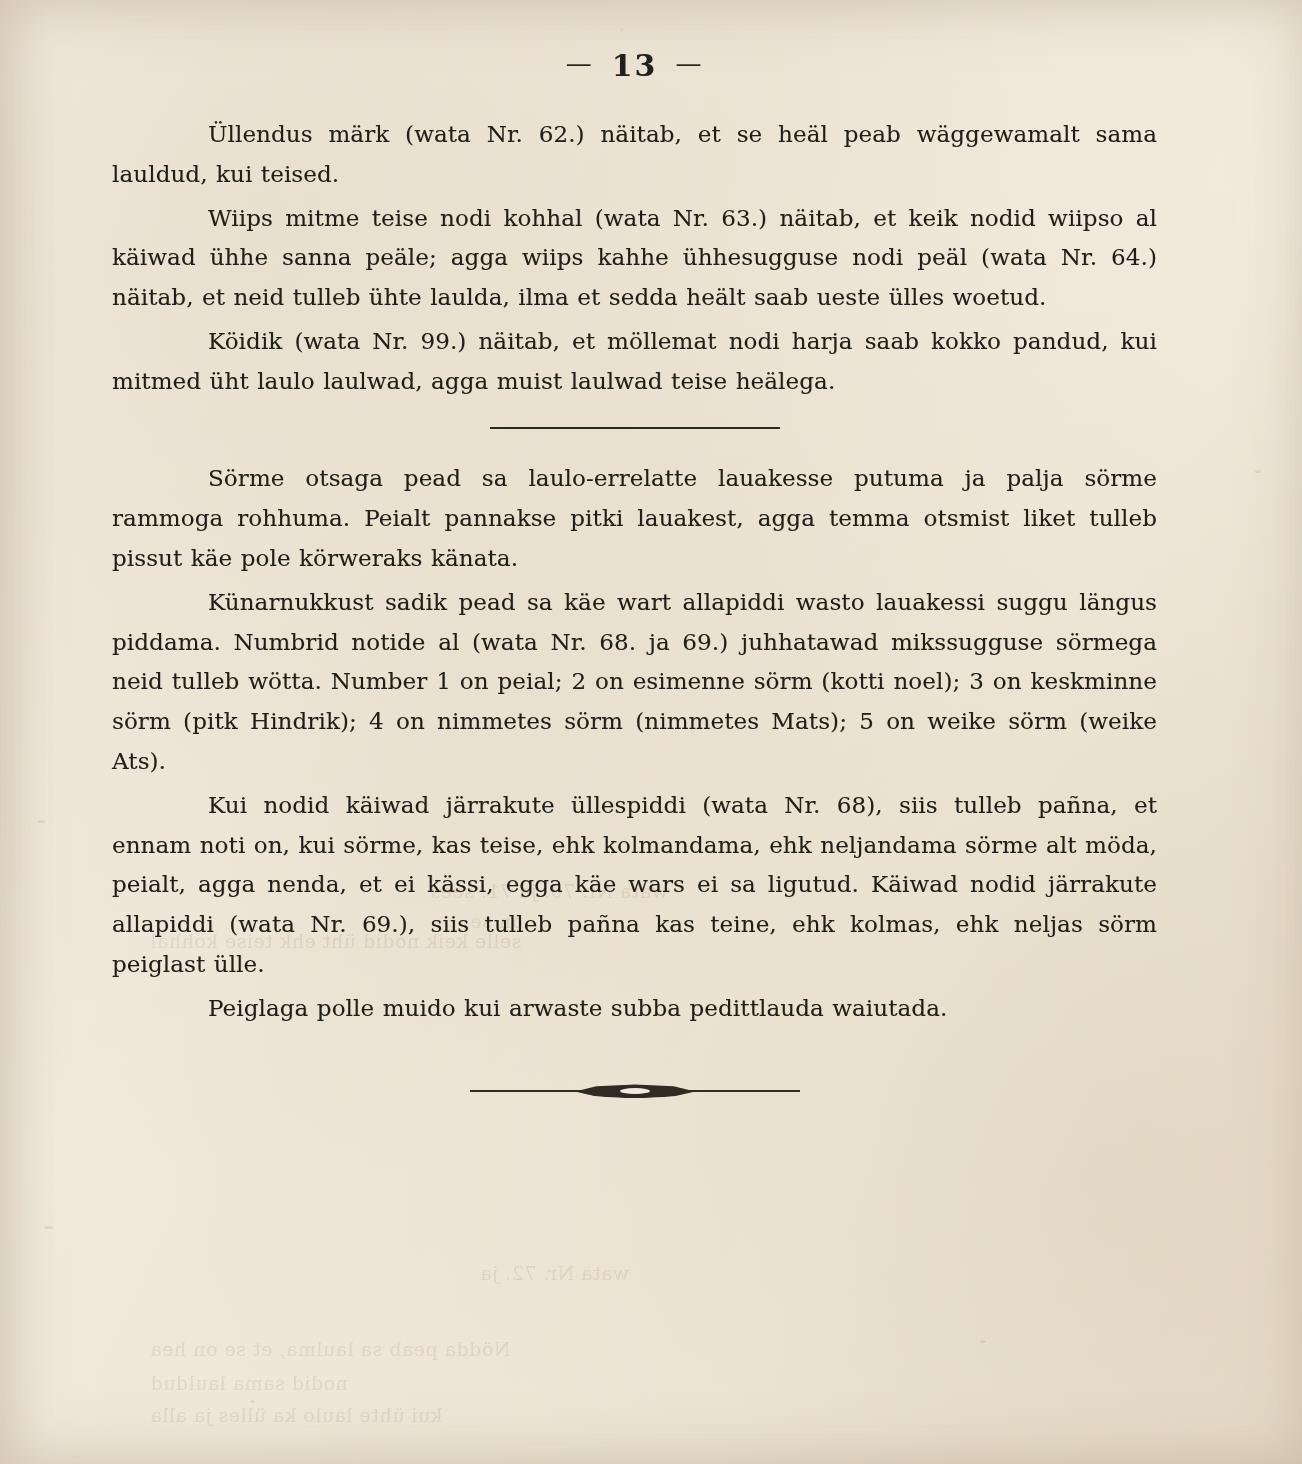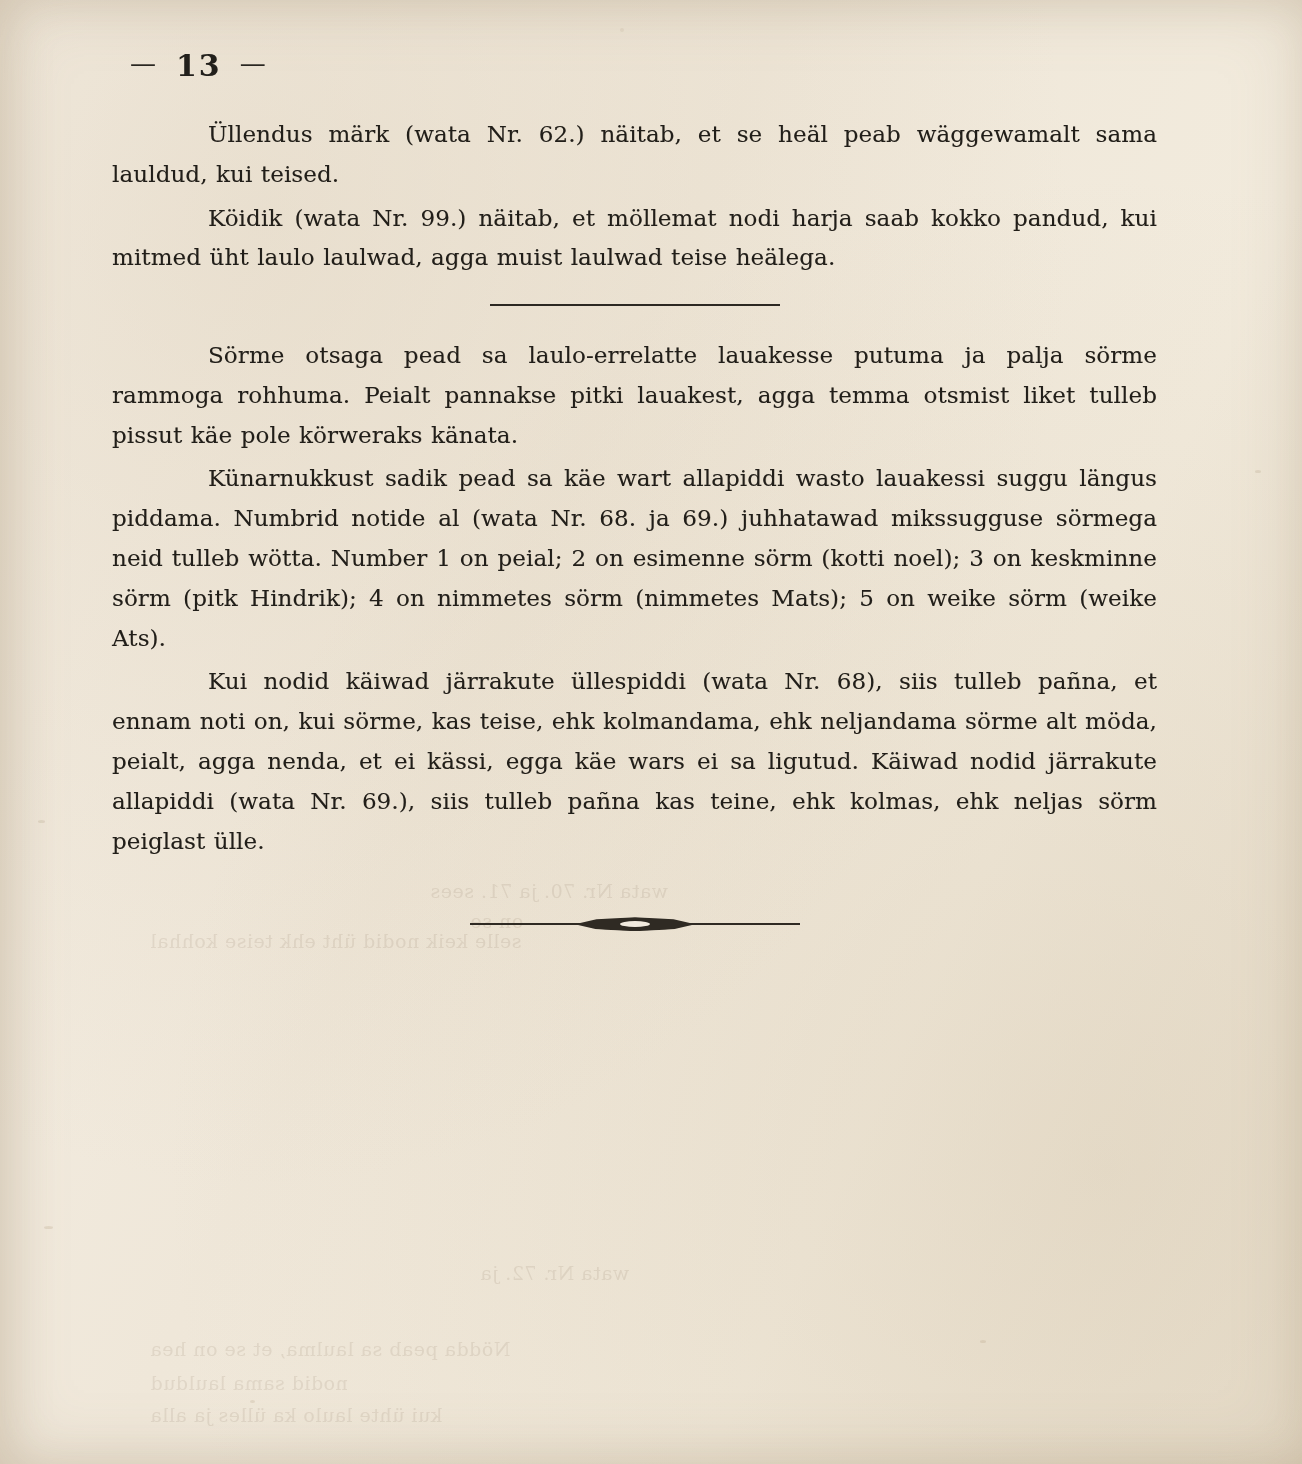--- a/index.html
+++ b/index.html
@@ -40,21 +40,21 @@
     transform: scaleX(-1);
     white-space: nowrap;
   }
   .content {
     position: absolute;
     left: 112px;
     top: 0;
     width: 1045px;
   }
   .folio {
-    text-align: left;
+    text-align: center;
     margin-top: 48px;
     font-family: "DejaVu Serif", serif;
     font-weight: bold;
     font-size: 30px;
     color: #22201c;
     letter-spacing: 2px;
   }
   .folio .dash {
     display: inline-block;
     font-weight: normal;
@@ -152,27 +152,29 @@
 
   <div class="content">
 
     <div class="folio">
       <span class="dash">—</span><span>13</span><span class="dash">—</span>
     </div>
 
     <div class="body">
 
       <p class="para">Üllendus märk (wata Nr. 62.) näitab, et se heäl peab wäggewamalt sama lauldud, kui teised.</p>
+      <p class="para">Wiips mitme teise nodi kohhal (wata Nr. 63.) näitab, et keik nodid wiipso al käiwad ühhe sanna peäle; agga wiips kahhe ühhesugguse nodi peäl (wata Nr. 64.) näitab, et neid tulleb ühte laulda, ilma et sedda heält saab ueste ülles woetud.</p>
       <p class="para">Köidik (wata Nr. 99.) näitab, et möllemat nodi harja saab kokko pandud, kui mitmed üht laulo laulwad, agga muist laulwad teise heälega.</p>
 
       <div class="rule"></div>
 
       <p class="para">Sörme otsaga pead sa laulo-errelatte lauakesse putuma ja palja sörme rammoga rohhuma. Peialt pannakse pitki lauakest, agga temma otsmist liket tulleb pissut käe pole körweraks känata.</p>
       <p class="para">Künarnukkust sadik pead sa käe wart allapiddi wasto lauakessi suggu längus piddama. Numbrid notide al (wata Nr. 68. ja 69.) juhhatawad mikssugguse sörmega neid tulleb wötta. Number 1 on peial; 2 on esimenne sörm (kotti noel); 3 on keskminne sörm (pitk Hindrik); 4 on nimmetes sörm (nimmetes Mats); 5 on weike sörm (weike Ats).</p>
       <p class="para">Kui nodid käiwad järrakute üllespiddi (wata Nr. 68), siis tulleb pañna, et ennam noti on, kui sörme, kas teise, ehk kolmandama, ehk neljandama sörme alt möda, peialt, agga nenda, et ei kässi, egga käe wars ei sa ligutud. Käiwad nodid järrakute allapiddi (wata Nr. 69.), siis tulleb pañna kas teine, ehk kolmas, ehk neljas sörm peiglast ülle.</p>
+      <p class="para">Peiglaga polle muido kui arwaste subba pedittlauda waiutada.</p>
 
       <div class="ornament">
         <div class="bar-l"></div>
         <div class="lens"></div>
         <div class="lens-hole"></div>
         <div class="bar-r"></div>
       </div>
 
     </div>
   </div>

